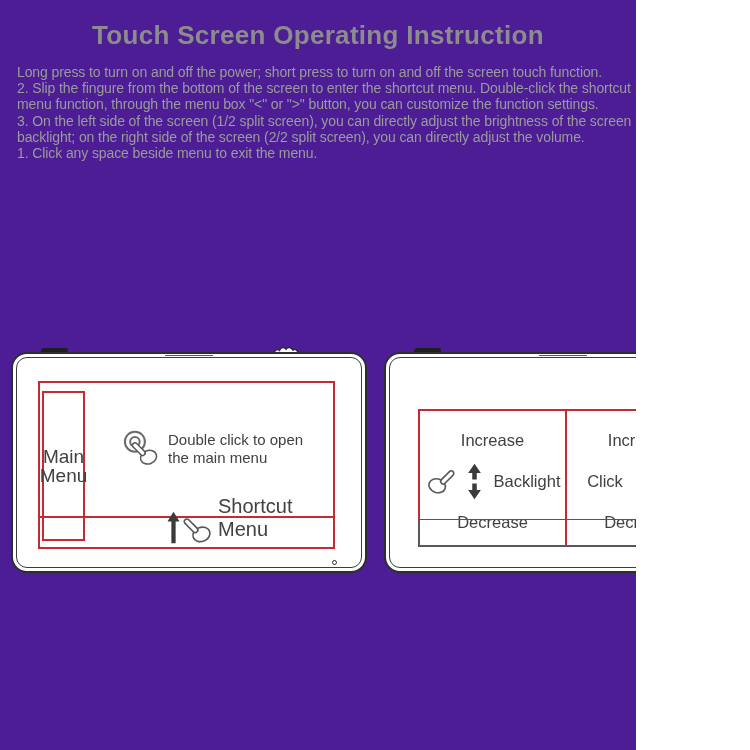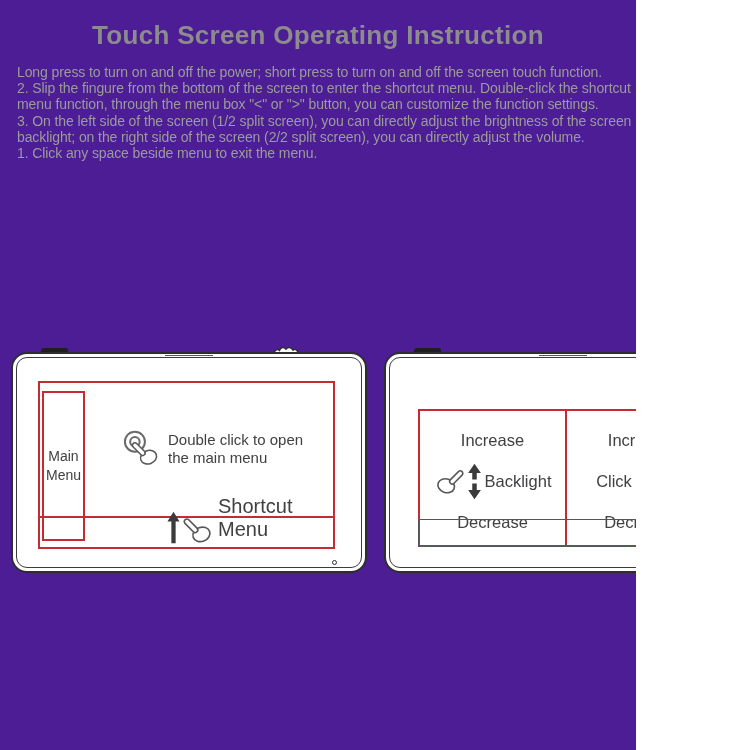--- a/index.html
+++ b/index.html
@@ -45,41 +45,41 @@
   .monitor-right .power-led { left:321px; top:204px; }
 
   
   .l-screen {
     position:absolute; left:25px; top:27px; width:297px; height:168px;
     border:2px solid #c42b33;
   }
   .l-mainmenu {
     position:absolute; left:2px; top:8px; width:43px; height:150px;
     border:2px solid #c42b33; display:flex; align-items:center; justify-content:center;
-    text-align:center; font-size:14px; line-height:19px; color:#414042;
+    text-align:center; font-size:19px; line-height:19px; color:#414042;
   }
   .l-stripline { position:absolute; left:0; right:0; bottom:29px; border-top:2px solid #c42b33; }
   .l-taprow { position:absolute; left:80px; top:46px; display:flex; align-items:flex-start; }
   .l-taptext { width:154px; font-size:15px; line-height:18px; color:#414042; margin-top:2px; }
   .l-arrow { position:absolute; left:127px; bottom:3px; width:13px; height:33px; }
   .l-hand  { position:absolute; left:143px; bottom:1px; width:31px; height:31px; }
   .l-shortcutlabel { position:absolute; left:178px; bottom:6px; font-size:20px; color:#414042; }
 
   
   .r-screen {
     position:absolute; left:32px; top:27px; width:296px; height:138px;
     border:2px solid #c42b33; display:flex;margin-top:28px;
   }
   .r-half {
     flex:1; display:flex; flex-direction:column; align-items:center;
     justify-content:space-between; padding:20px 0 13px;
   }
   .r-half-volume { border-left:2px solid #c42b33; }
   .r-label { font-size:16.5px; color:#414042; }
-  .mid-row { display:flex; align-items:center; gap:3px; }
+  .mid-row { display:flex; align-items:center; gap:12px; }
   .dbl-arrow { width:15px; height:37px; }
   .mid-hand { width:30px; height:30px; }
   .r-strip {
     position:absolute; left:32px; top:165px; width:296px; height:28px;
     border:1.3px solid #55565a;
   }
   .hidden-defs { position:absolute; width:0; height:0; overflow:hidden; }
 </style>
 </head>
 <body>

